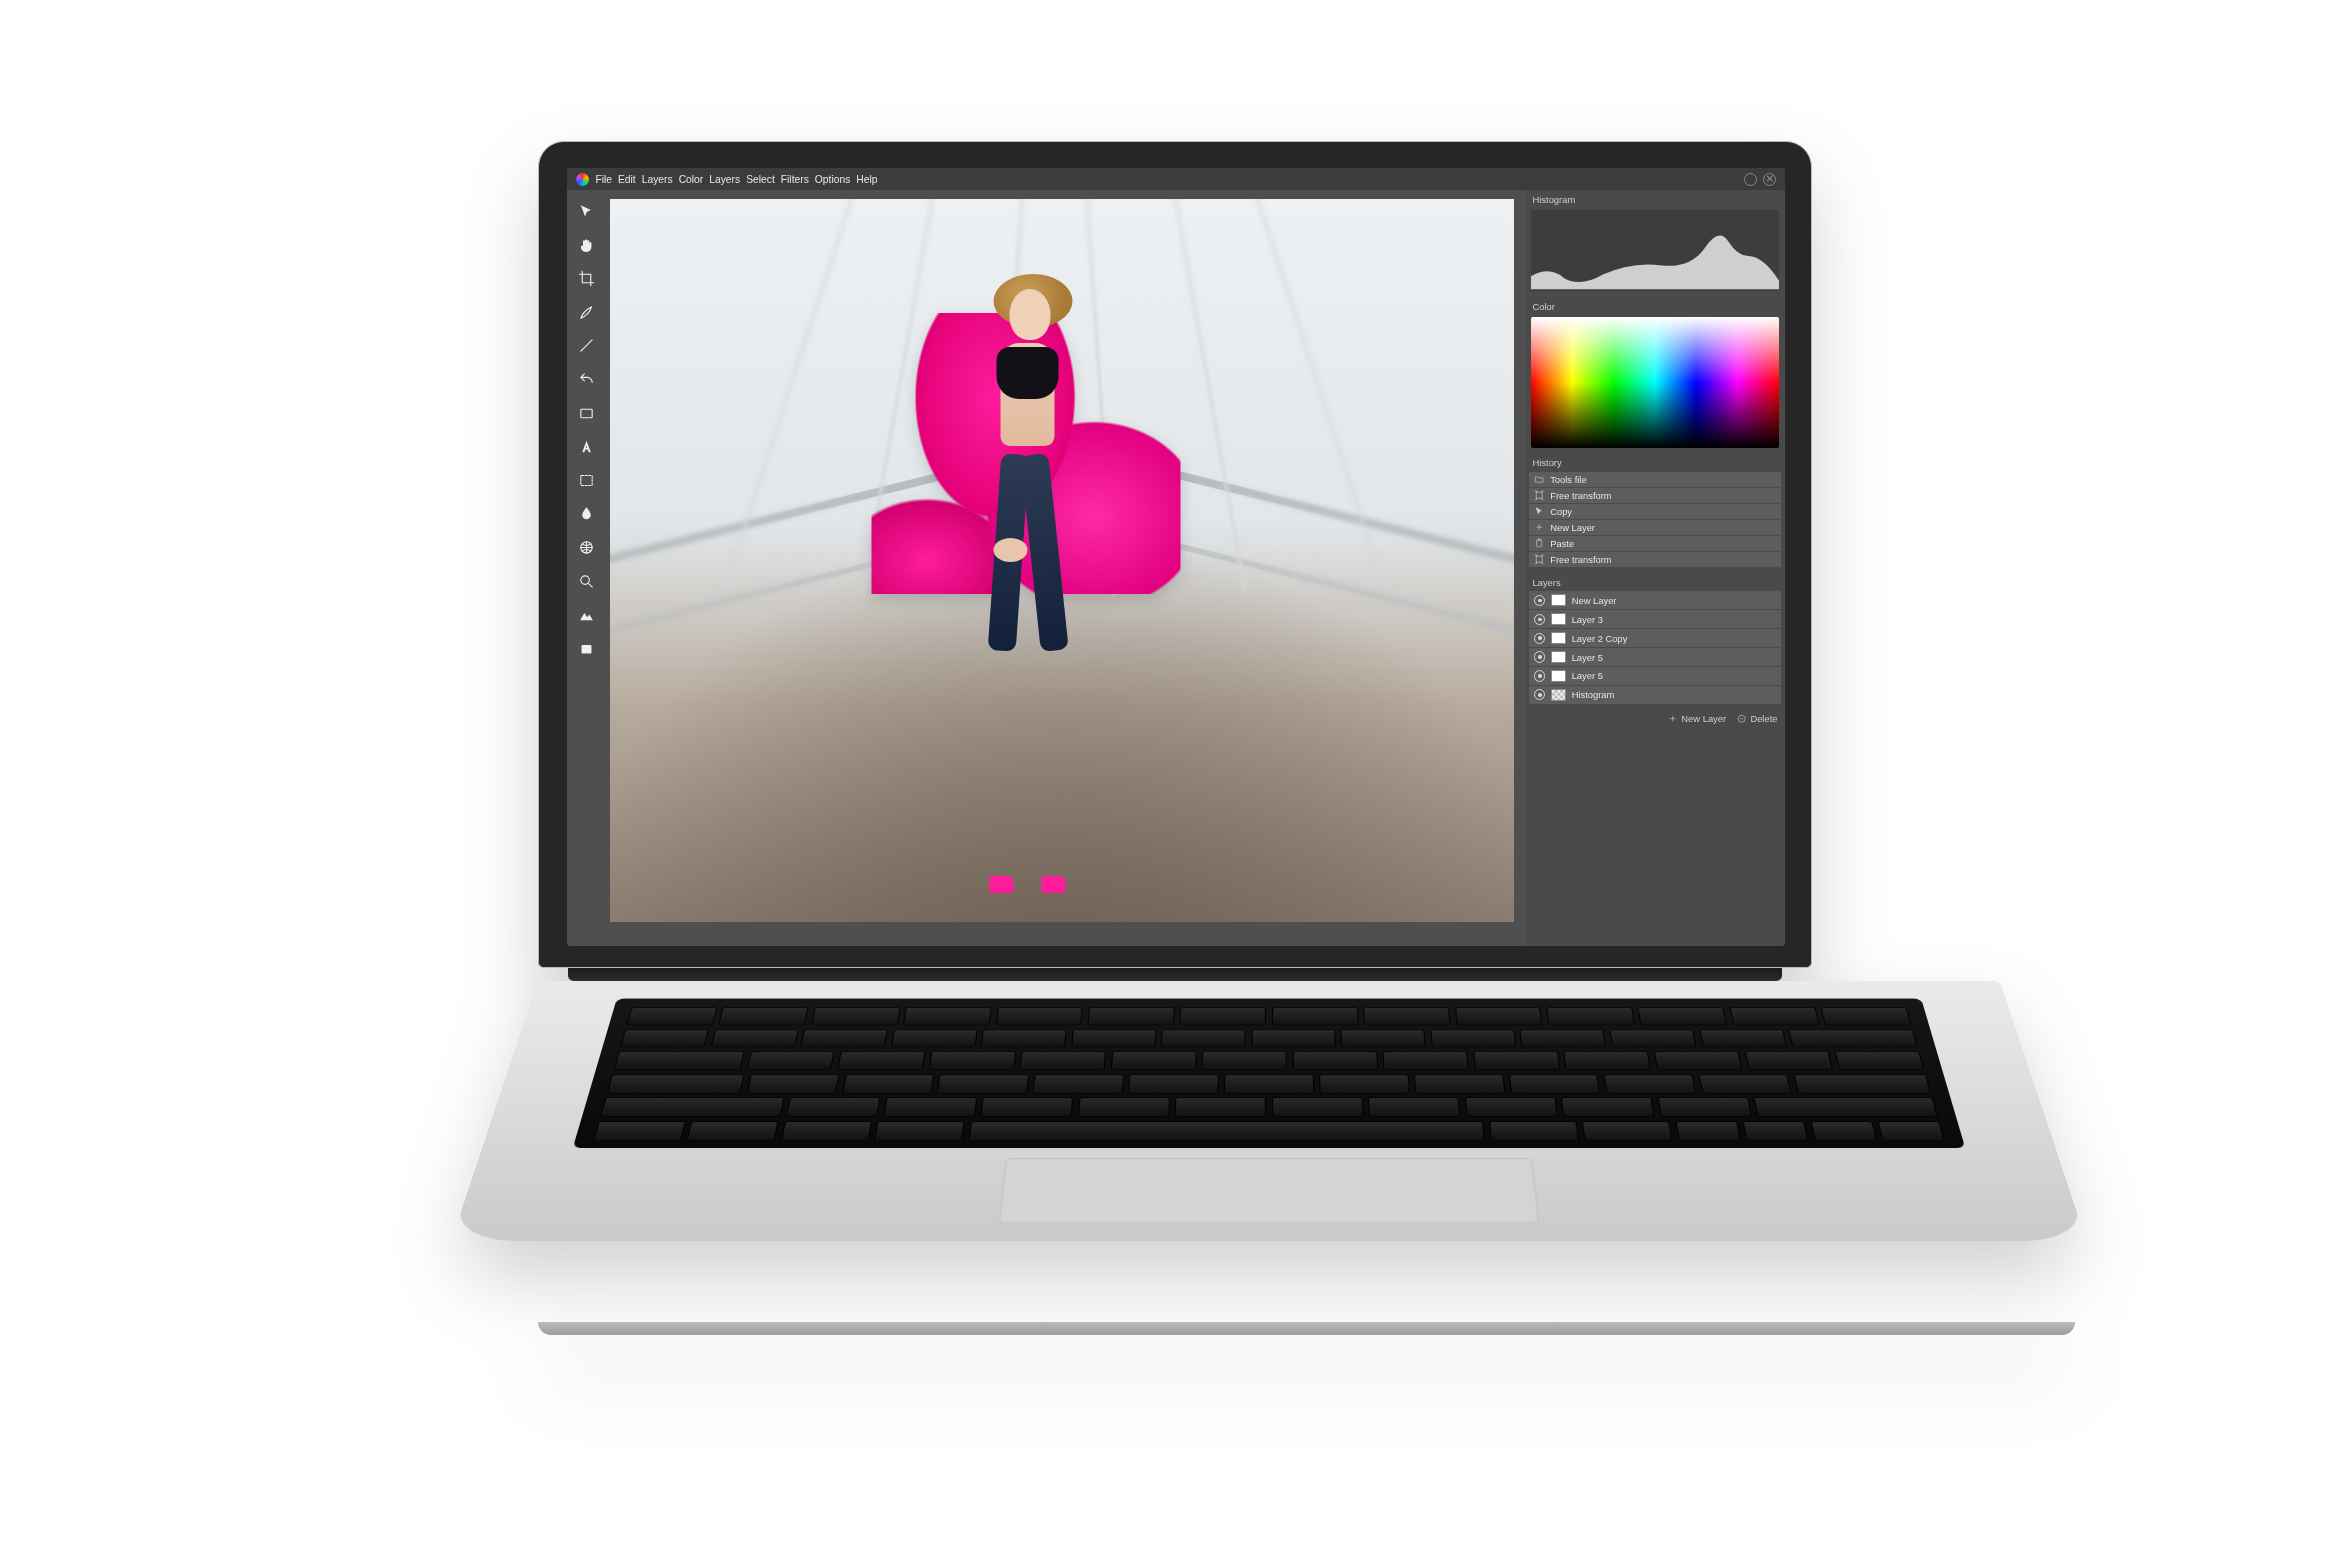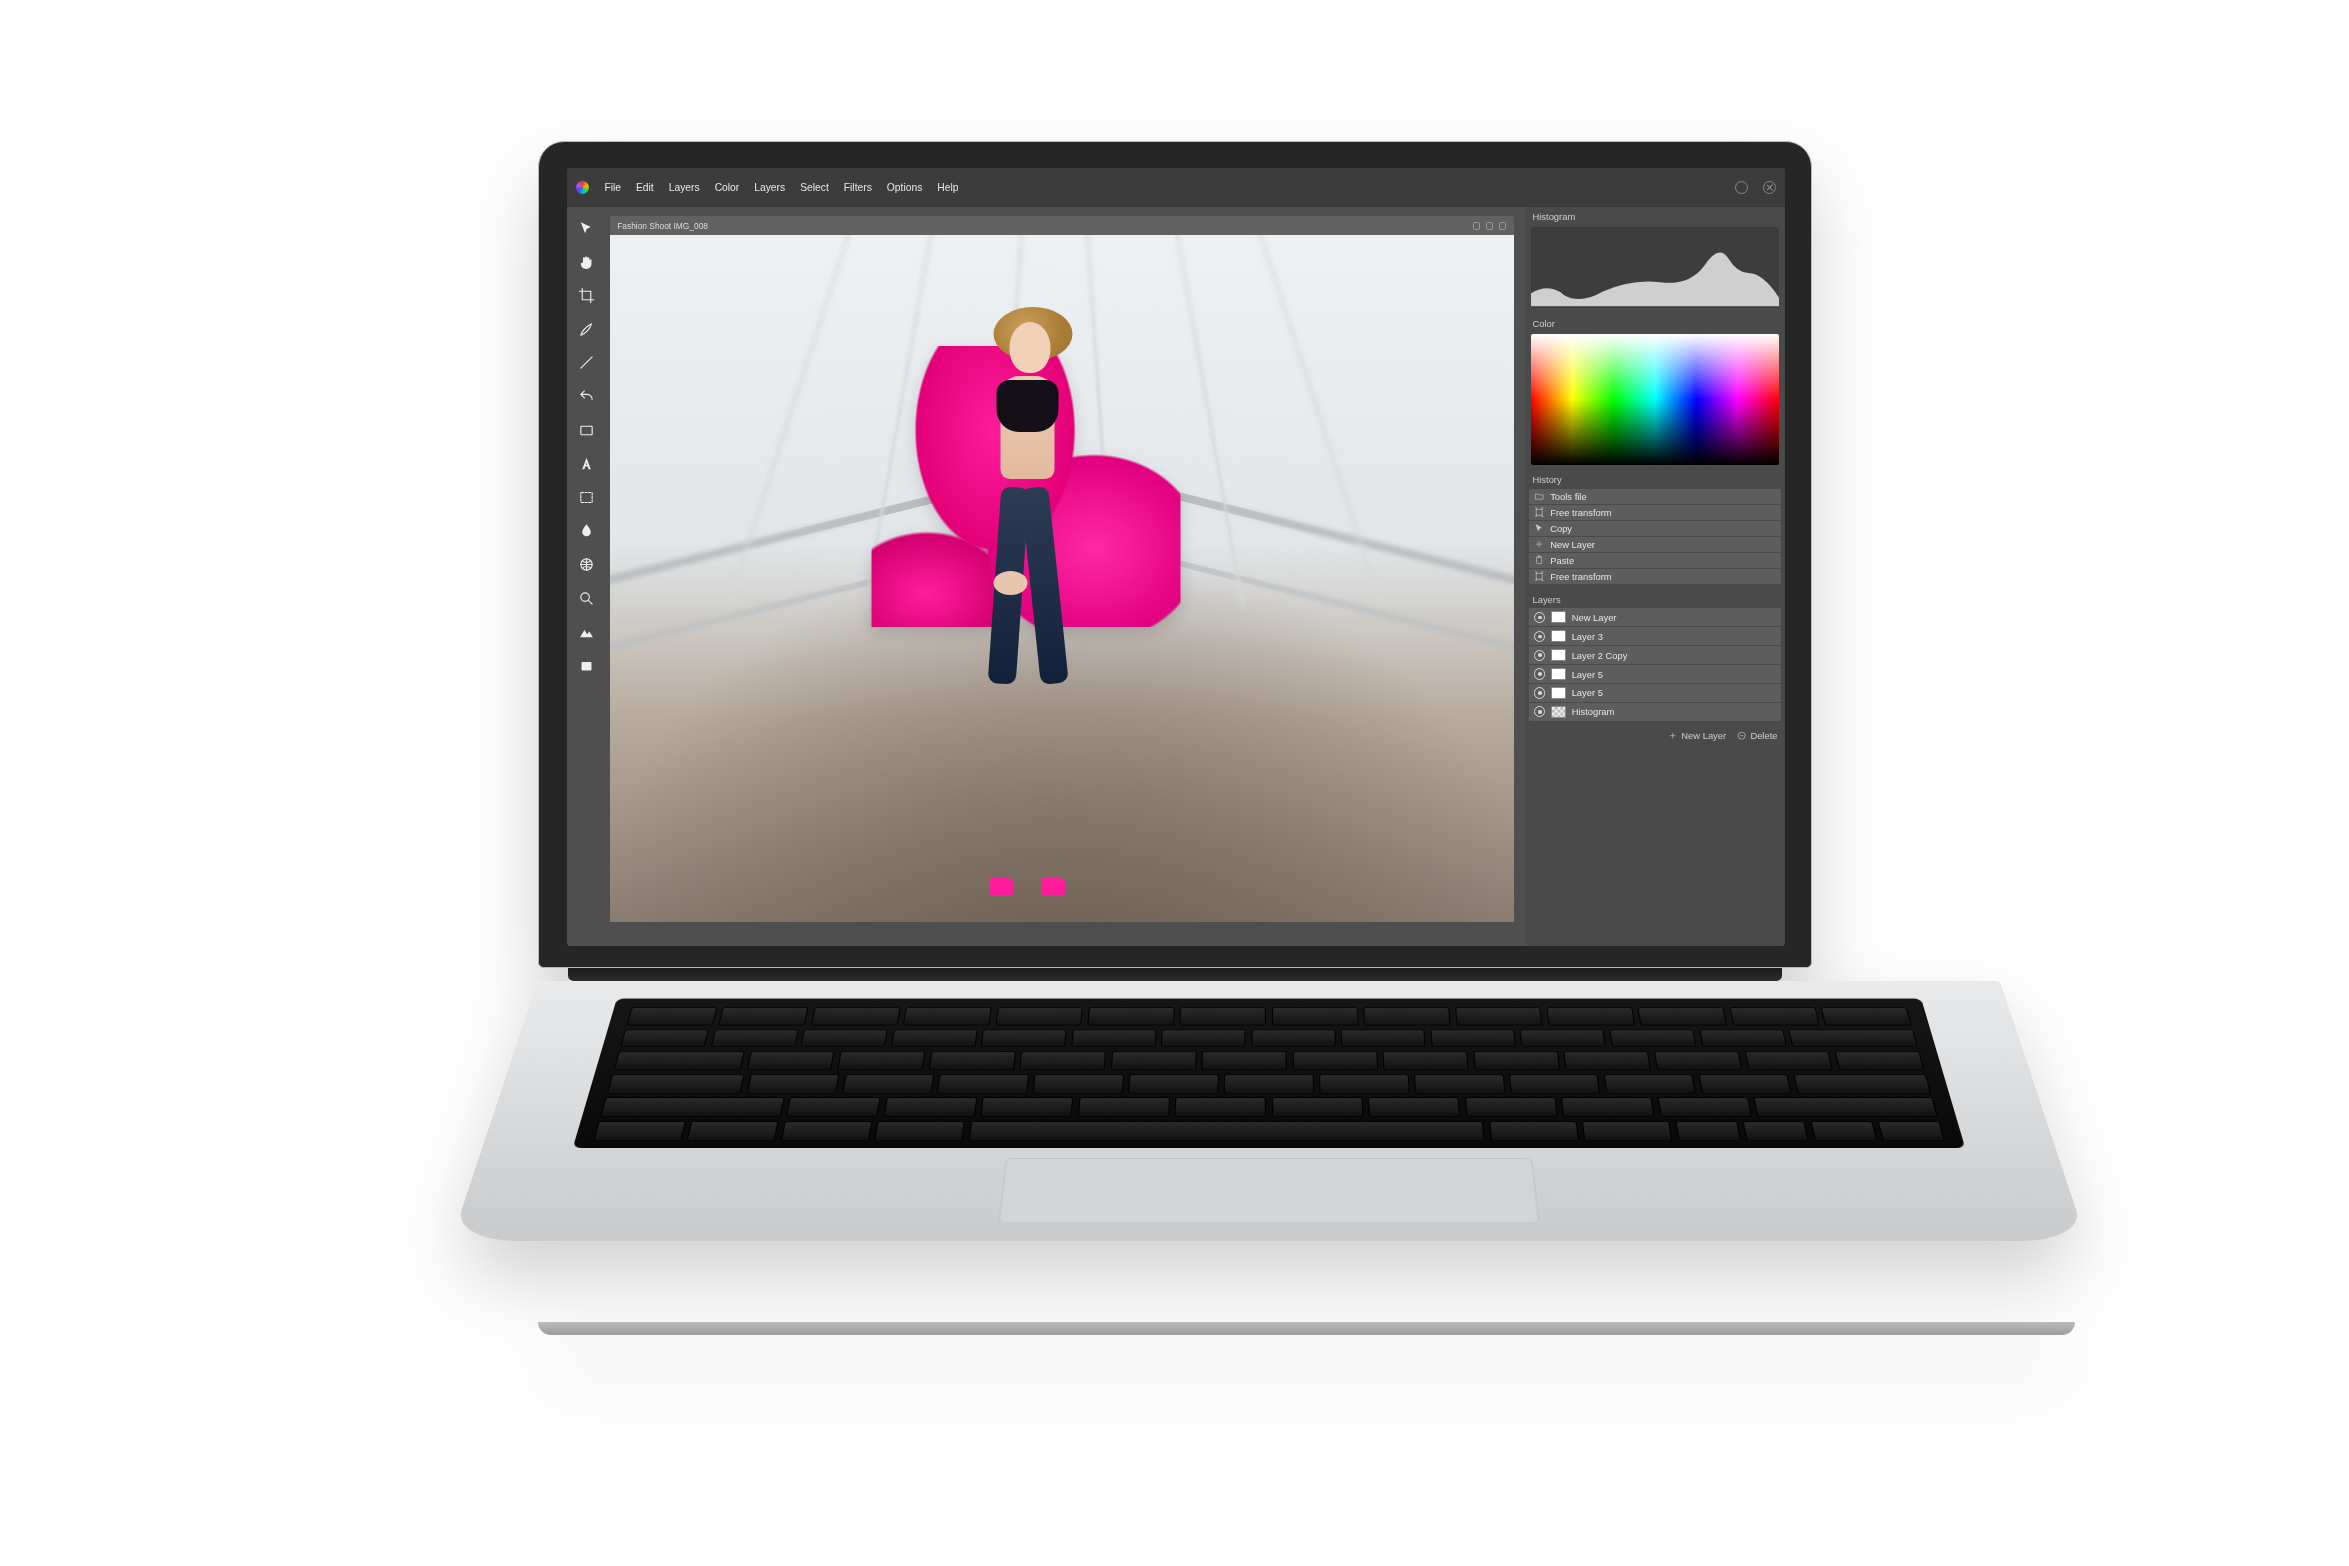--- a/index.html
+++ b/index.html
@@ -83,26 +83,26 @@
   .lip {
     width: 1537px;
     height: 13px;
     margin: -5.6px auto 0;
     background: linear-gradient(#babbbd,#9c9d9f);
     border-radius: 0 0 28px 28px;
   }
 
   
   .menubar {
-    height: 39px;
+    height: 22px;
     background: #3c3c3c;
     display: flex;
     align-items: center;
     padding: 0 9.4px;
-    gap: 15px;
+    gap: 6px;
     flex-shrink: 0;
   }
   .app-logo {
     width: 13px; height: 13px; border-radius: 50%;
     background: conic-gradient(#e8352e,#f7b500,#4cd137,#00b5e2,#4b47ff,#c54bff,#e8352e);
   }
   .menubar .mi { color: #e8e8e8; cursor: default; font-size: 10.3px; }
   .menubar .spacer { flex: 1 }
   .winctrl { width:13px;height:13px;border:0.9px solid #888;border-radius:50%; }
   .winctrl.cross{position:relative}
@@ -286,28 +286,20 @@
               </svg>
             </div>
           <div class="tool filled">
               <svg viewBox="0 0 24 24">
                 <rect x="5" y="7" width="14" height="12" rx="1"></rect>
               </svg>
             </div>
         </div>
 
         <div class="canvas-wrap">
-          <div class="doc-titlebar">
-            <span>Fashion Shoot IMG_008</span>
-            <div class="doc-ctrls">
-                <span></span>
-                <span></span>
-                <span></span>
-              </div>
-          </div>
           <div class="canvas">
             <div class="rail railL1"></div>
               <div class="rail railL2"></div>
             <div class="rail railR1"></div>
               <div class="rail railR2"></div>
             <div class="cable" style="left:20%;transform:rotate(18deg)"></div>
             <div class="cable" style="left:32%;transform:rotate(10deg)"></div>
             <div class="cable" style="left:44%;transform:rotate(4deg)"></div>
             <div class="cable" style="left:54%;transform:rotate(-4deg)"></div>
             <div class="cable" style="left:66%;transform:rotate(-10deg)"></div>

